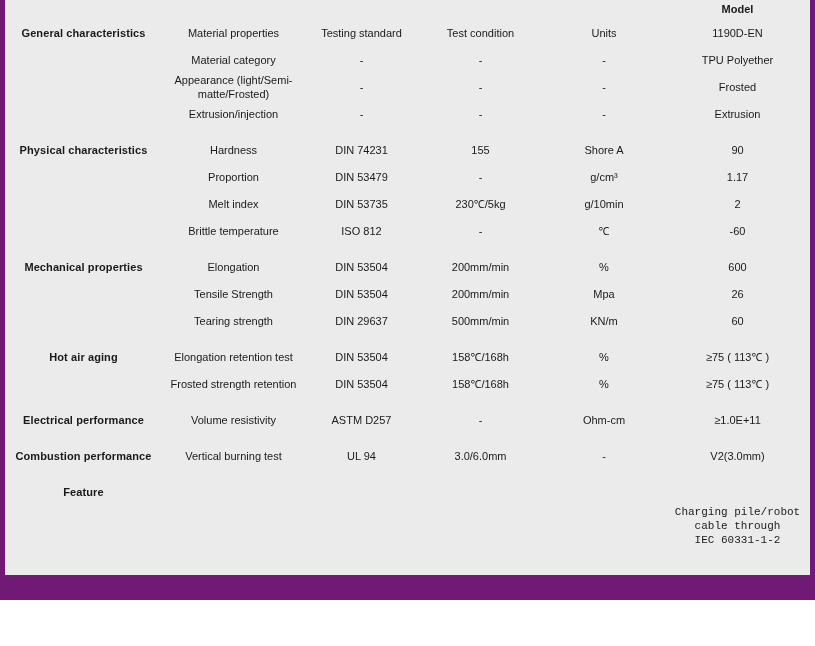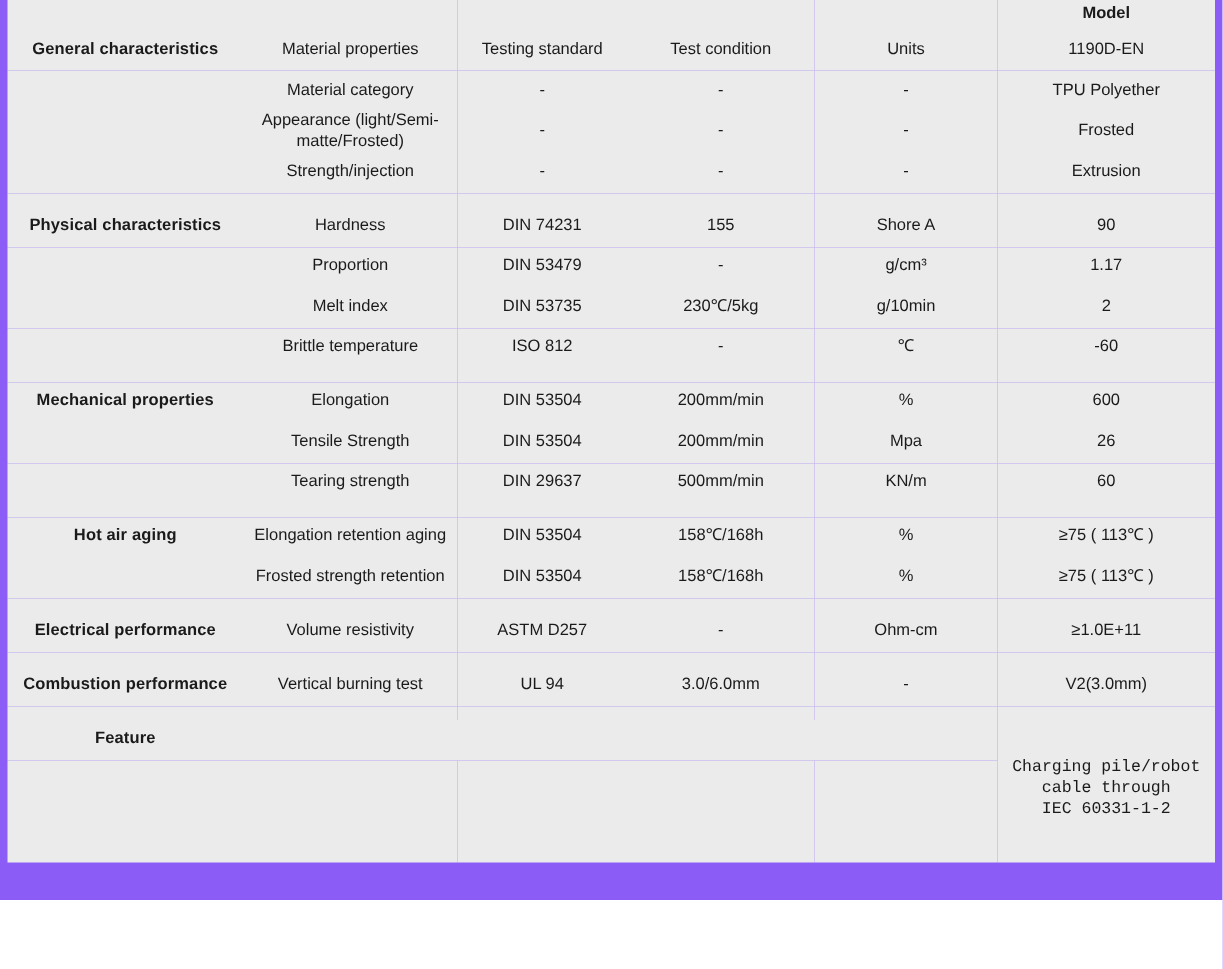--- a/index.html
+++ b/index.html
@@ -11,21 +11,21 @@
     font-family: "Liberation Sans", sans-serif;
     width: 815px;
     height: 646px;
     overflow: hidden;
     color: #1a1a1a;
   }
   #sheet {
     position: relative;
     width: 815px;
     height: 600px;
-    background: #8b5cf6;
+    background: #701a75;
   }
   table.spec {
     border-collapse: separate;
     border-spacing: 0;
     table-layout: fixed;
     width: 805px;
     margin-left: 5px;
   }
   table.spec td {
     padding: 0 4px;
@@ -137,21 +137,21 @@
         <tr class="std-row tall">
           <td class="c-group gl"></td>
           <td class="c-prop gl">Appearance (light/Semi-matte/Frosted)</td>
           <td class="c-std gl">-</td>
           <td class="c-cond gl">-</td>
           <td class="c-unit gl">-</td>
           <td class="v-cream gl-last">Frosted</td>
         </tr>
         <tr class="std-row">
           <td class="c-group gl"></td>
-          <td class="c-prop gl">Strength/injection</td>
+          <td class="c-prop gl">Extrusion/injection</td>
           <td class="c-std gl">-</td>
           <td class="c-cond gl">-</td>
           <td class="c-unit gl">-</td>
           <td class="v-cream gl-last">Extrusion</td>
         </tr>
         <tr class="spacer">
           <td class="gl"></td>
           <td class="gl"></td>
           <td class="gl"></td>
           <td class="gl"></td>
@@ -225,21 +225,21 @@
         <tr class="spacer">
           <td class="gl"></td>
           <td class="gl"></td>
           <td class="gl"></td>
           <td class="gl"></td>
           <td class="gl"></td>
           <td class="gl"></td>
         </tr>
         <tr class="std-row">
           <td class="grp-head gl">Hot air aging</td>
-          <td class="c-prop gl">Elongation retention aging</td>
+          <td class="c-prop gl">Elongation retention test</td>
           <td class="c-std gl">DIN 53504</td>
           <td class="c-cond gl">158℃/168h</td>
           <td class="c-unit gl">%</td>
           <td class="v-orange gl-last">≥75 ( 113℃ )</td>
         </tr>
         <tr class="std-row">
           <td class="c-group gl"></td>
           <td class="c-prop gl">Frosted strength retention</td>
           <td class="c-std gl">DIN 53504</td>
           <td class="c-cond gl">158℃/168h</td>

